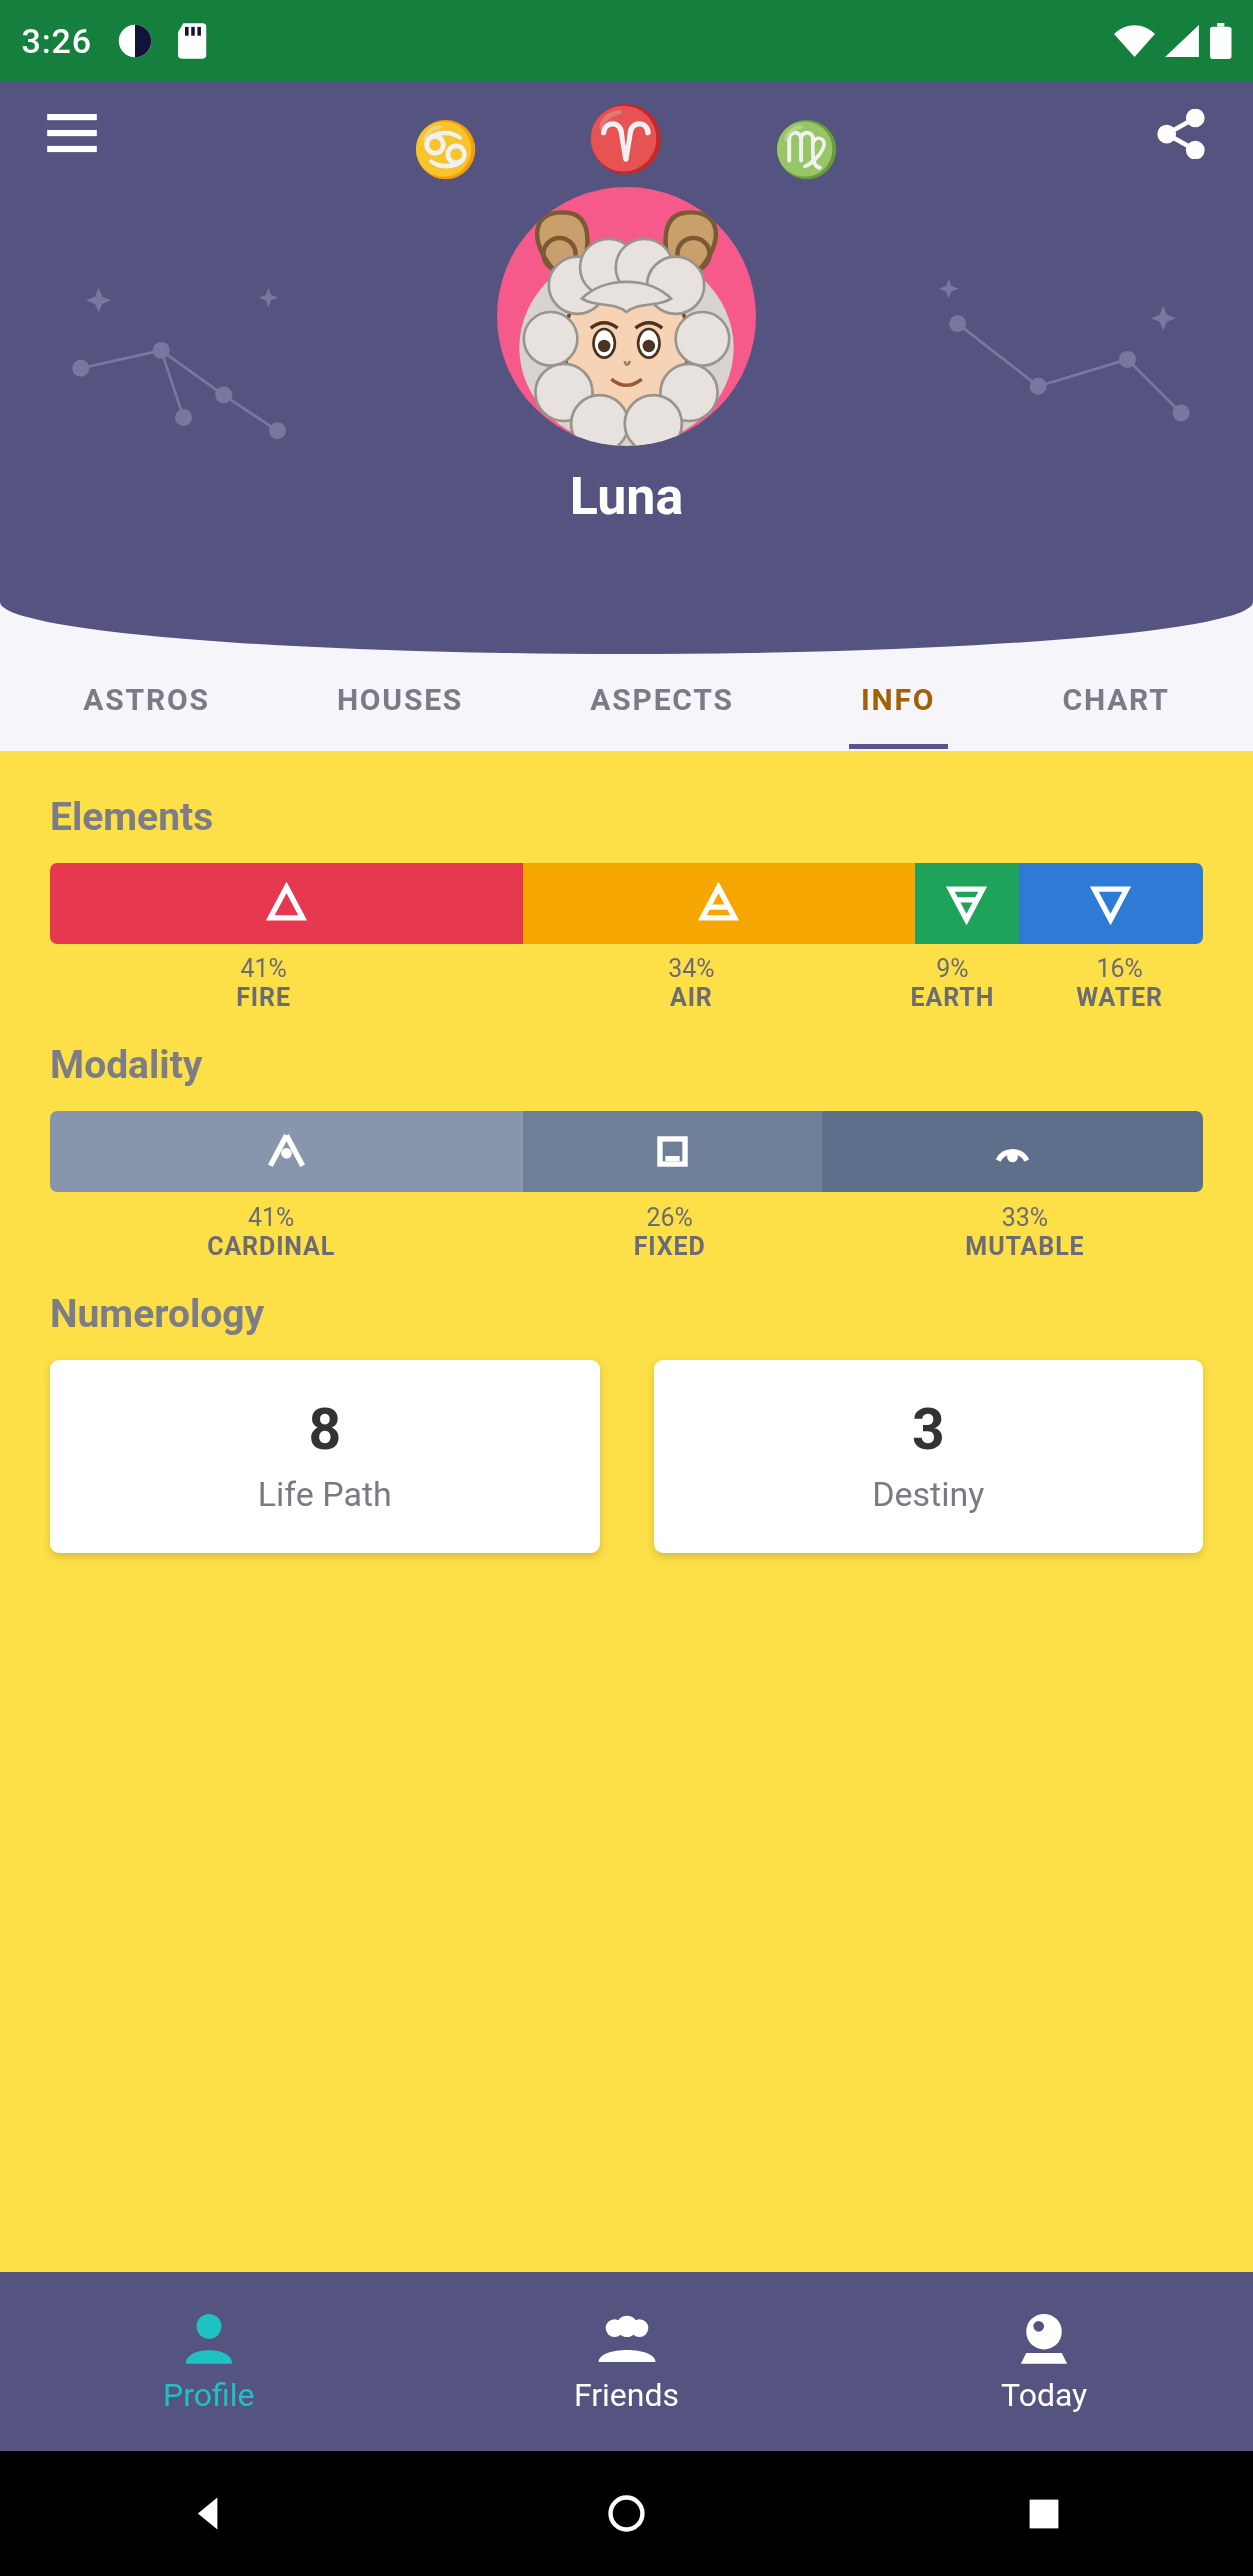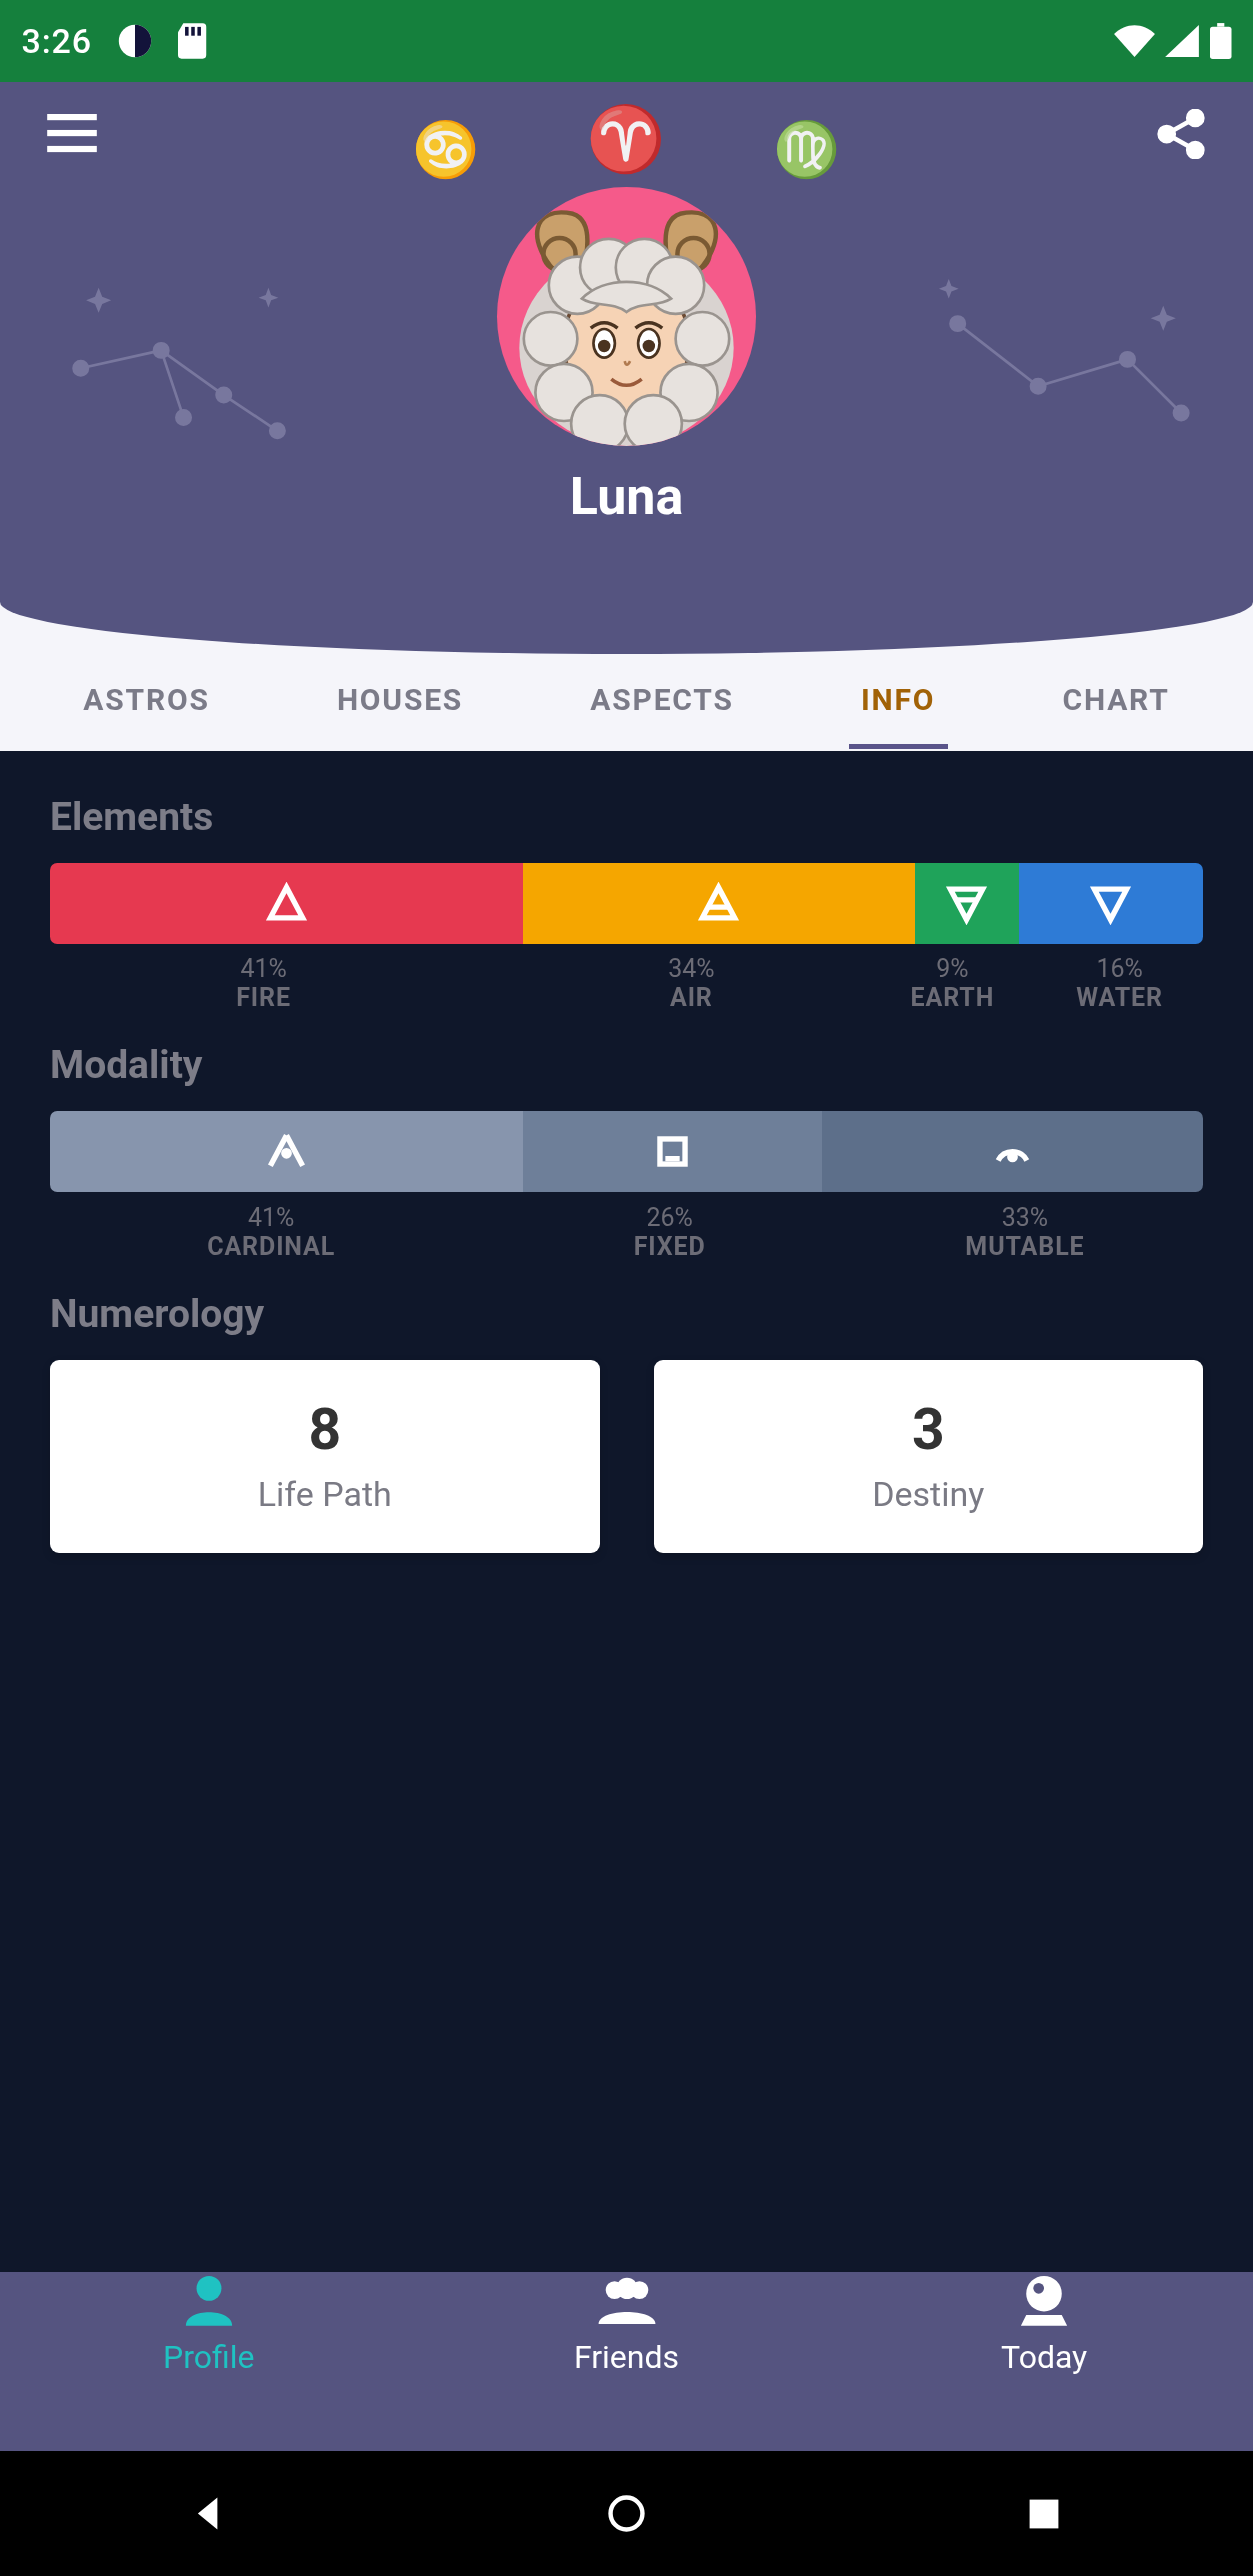--- a/index.html
+++ b/index.html
@@ -44,21 +44,21 @@
   .constellation.left { left:45px; top:179px; width:286px; }
   .constellation.right { right:54px; top:188px; width:286px; }
   .constellation svg { width:100%; height:auto; }
 
   
   .tabs { display:flex; justify-content:space-around; align-items:center; height:97px; padding:0 19.7px; background:#f5f5fa; }
   .tab { font-size:30px; font-weight:700; color:#7b7b88; padding:25px 12.5px 27px; letter-spacing:1.8px; cursor:pointer; border-bottom:5.4px solid transparent; }
   .tab.active { color:#a16207; border-bottom-color:#5a548a; }
 
   
-  .content { flex:1; background:#0f172a; padding:30px 50px 0; overflow:hidden; }
+  .content { flex:1; background:#fde047; padding:30px 50px 0; overflow:hidden; }
   .section-title { font-size:39px; font-weight:700; color:#7d7d88; margin:12.5px 0 23px; }
   .section { margin-bottom:30px; }
 
   .bar { display:flex; width:100%; height:81px; border-radius:7.2px; overflow:hidden; }
   .seg { display:flex; align-items:center; justify-content:center; color:#fff; }
   .seg svg { width:43px; height:43px; stroke:#fff; stroke-width:6; fill:none; }
   .labels { display:flex; width:100%; margin-top:10.7px;gap:37px; }
   .labels .lab { text-align:center; }
   .labels .lab .pct { font-size:25px; color:#6c6c76; }
   .labels .lab .name { font-size:25px; font-weight:700; color:#6c6c76; letter-spacing:0.9px; }
@@ -71,21 +71,21 @@
   .numerology { display:flex; gap:54px; }
   .num-card {
     flex:1; background:#fff; border-radius:9px; box-shadow:0 3.6px 9px rgba(0,0,0,0.15);
     padding:36px 18px 39px; text-align:center;
   }
   .num-card .num { font-size:57px; font-weight:700; color:#333; }
   .num-card .cap { font-size:34px; color:#7a7a84; margin-top:10.7px; }
 
   
   .bottom-nav { height:179px; background:#555480; display:flex; }
-  .bottom-nav .nav-item { flex:1; display:flex; flex-direction:column; align-items:center; gap:9px; color:#ffffff; cursor:pointer;}
+  .bottom-nav .nav-item { flex:1; display:flex; flex-direction:column; align-items:center; justify-content:center; gap:9px; color:#ffffff; cursor:pointer;}
   .bottom-nav .nav-item.active { color:#1fc2c2; }
   .bottom-nav .nav-item svg { width:64px; height:54px; fill:currentColor; }
   .bottom-nav .nav-item .lbl { font-size:32px; }
 
   
   .android-nav { height:125px; background:#000; display:flex; align-items:center; justify-content:space-around; }
   .android-nav .anav { width:89px; height:54px; display:flex; align-items:center; justify-content:center; color:#fff;}
   .android-nav svg { fill:#fff; }
 </style>
 </head>

